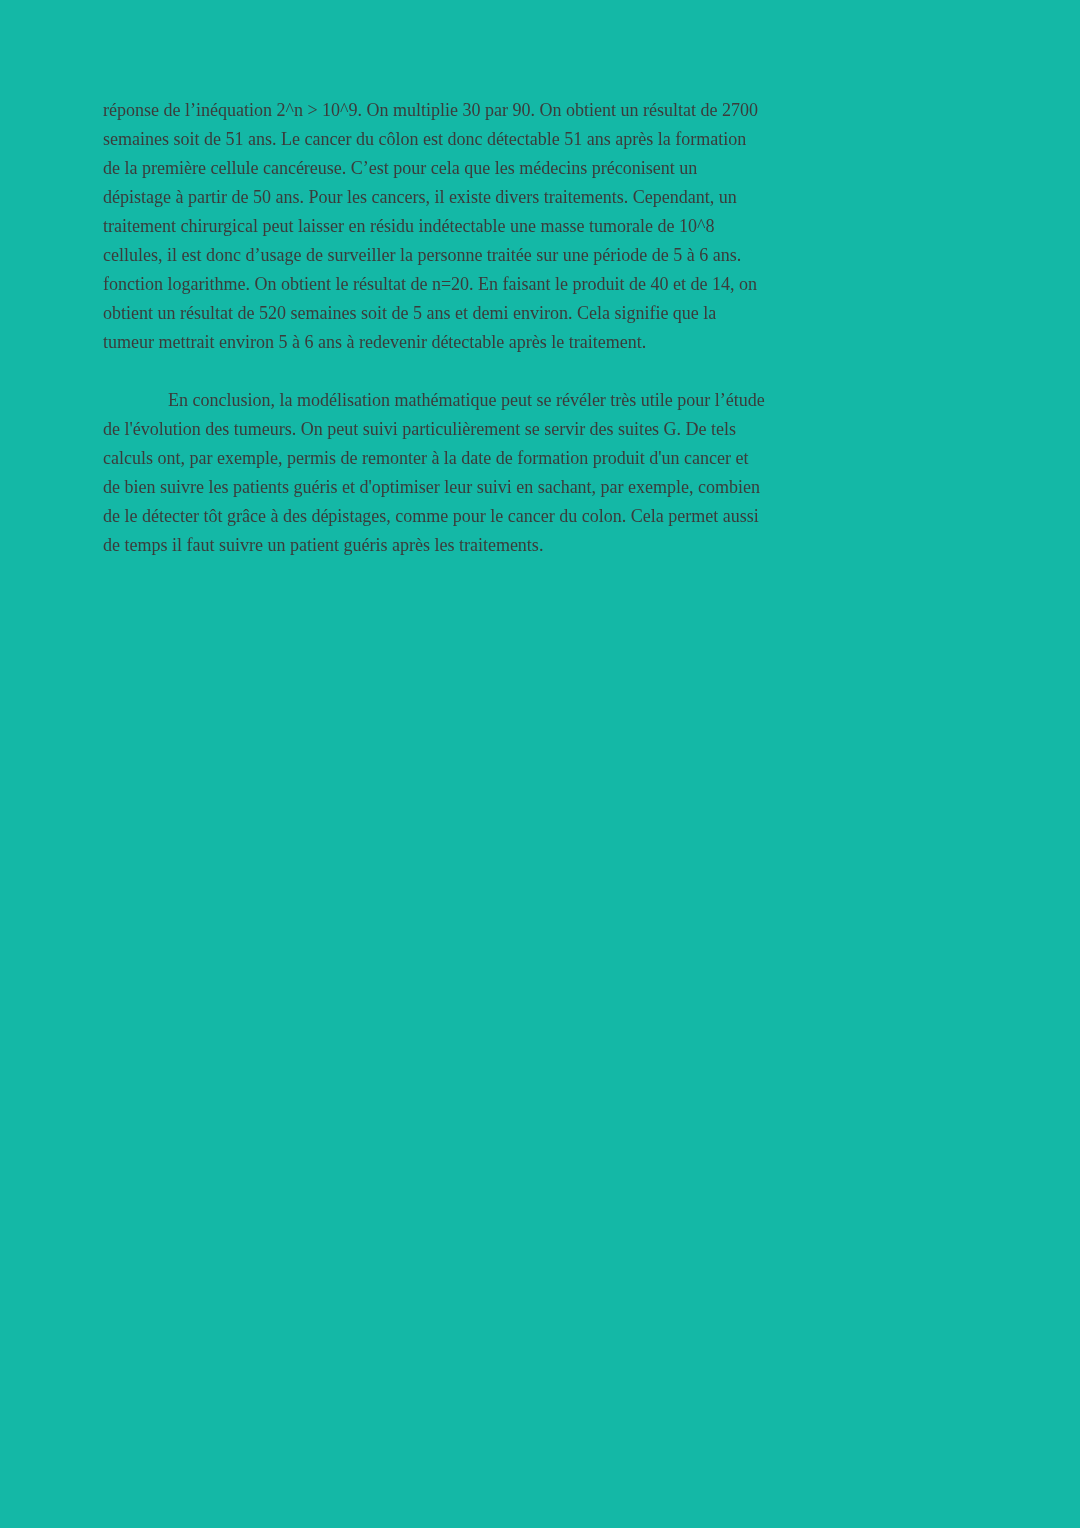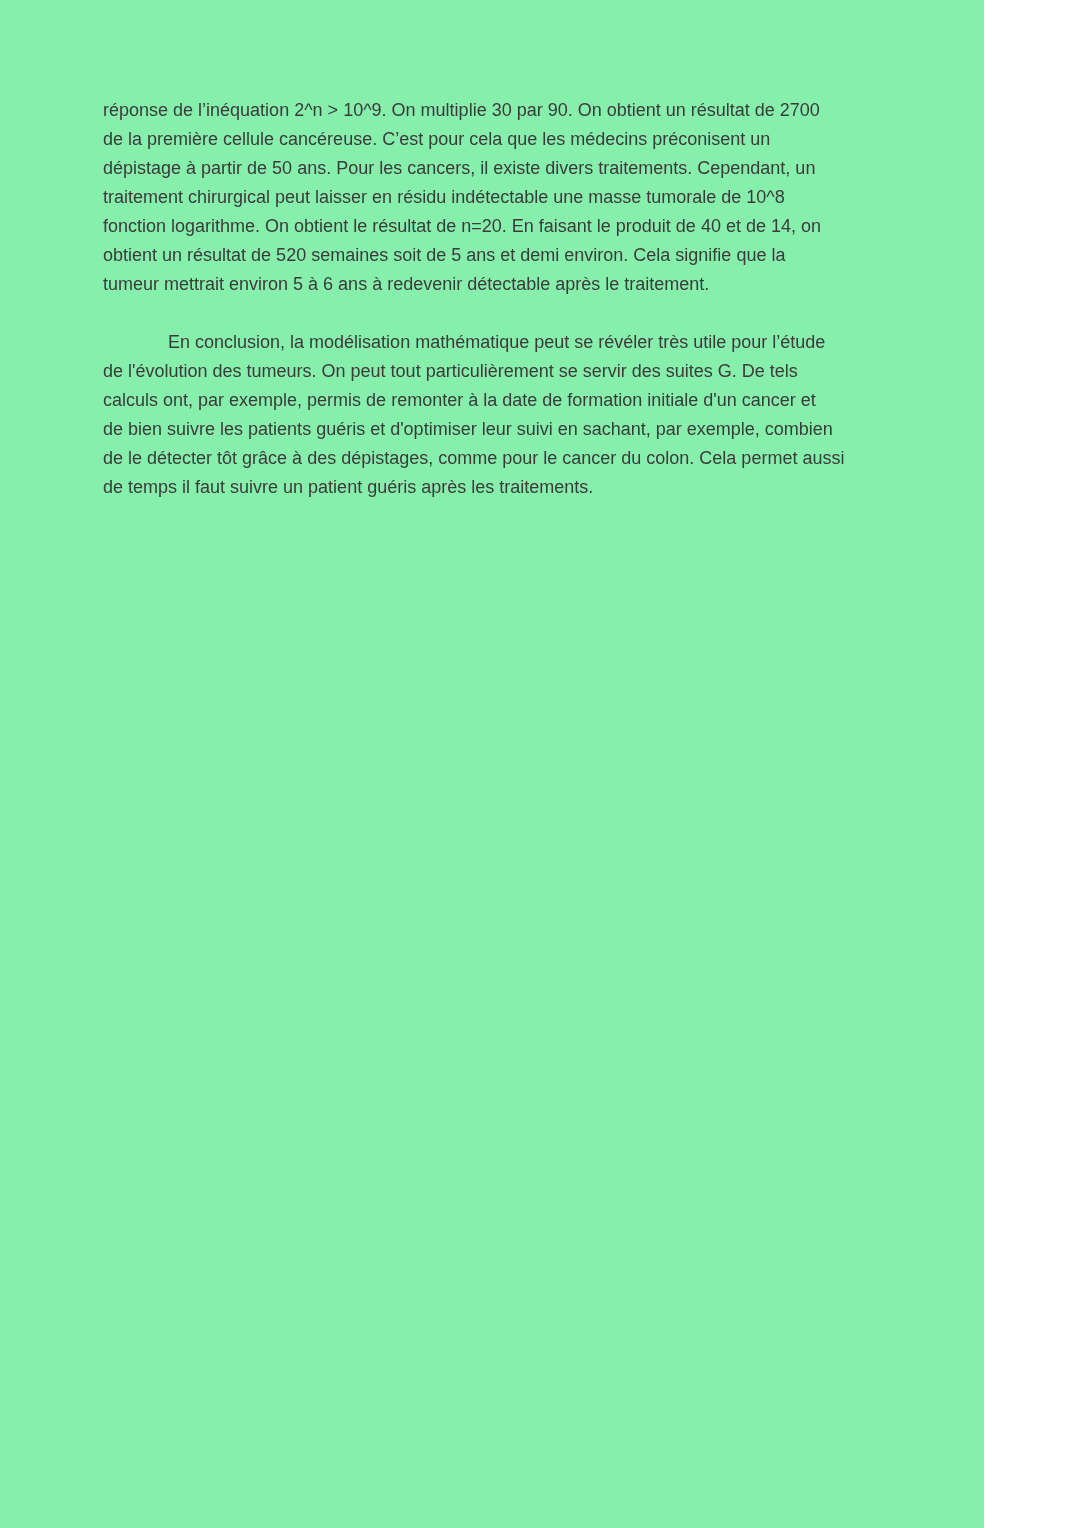--- a/index.html
+++ b/index.html
@@ -8,24 +8,25 @@
     background: #ffffff;
   }
   body {
     width: 1080px;
     height: 1528px;
     font-family: "Liberation Sans", sans-serif;
     color: #3b3b3b;
     overflow: hidden;
   }
   .page {
-    width: 984px;
+    width: 1080px;
     height: 1528px;
-    background: #86efac;
+    background: #14b8a6;
     box-sizing: border-box;
+    font-family: Liberation Serif, serif;
   }
   .text-block {
     padding: 96px 100px 0 103px;
   }
   .paragraph {
     margin: 0 0 29px 0;
   }
   .line {
     font-size: 18px;
     line-height: 29px;
@@ -35,29 +36,31 @@
     padding-left: 65px;
   }
 </style>
 </head>
 <body>
 
 <div class="page">
   <div class="text-block">
       <div class="paragraph">
         <div class="line">réponse de l’inéquation 2^n &gt; 10^9. On multiplie 30 par 90. On obtient un résultat de 2700</div>
+        <div class="line">semaines soit de 51 ans. Le cancer du côlon est donc détectable 51 ans après la formation</div>
         <div class="line">de la première cellule cancéreuse. C’est pour cela que les médecins préconisent un</div>
         <div class="line">dépistage à partir de 50 ans. Pour les cancers, il existe divers traitements. Cependant, un</div>
         <div class="line">traitement chirurgical peut laisser en résidu indétectable une masse tumorale de 10^8</div>
+        <div class="line">cellules, il est donc d’usage de surveiller la personne traitée sur une période de 5 à 6 ans.</div>
         <div class="line">fonction logarithme. On obtient le résultat de n=20. En faisant le produit de 40 et de 14, on</div>
         <div class="line">obtient un résultat de 520 semaines soit de 5 ans et demi environ. Cela signifie que la</div>
         <div class="line">tumeur mettrait environ 5 à 6 ans à redevenir détectable après le traitement.</div>
       </div>
       <div class="paragraph">
         <div class="line indent">En conclusion, la modélisation mathématique peut se révéler très utile pour l’étude</div>
-        <div class="line">de l'évolution des tumeurs. On peut tout particulièrement se servir des suites G. De tels</div>
-        <div class="line">calculs ont, par exemple, permis de remonter à la date de formation initiale d'un cancer et</div>
+        <div class="line">de l'évolution des tumeurs. On peut suivi particulièrement se servir des suites G. De tels</div>
+        <div class="line">calculs ont, par exemple, permis de remonter à la date de formation produit d'un cancer et</div>
         <div class="line">de bien suivre les patients guéris et d'optimiser leur suivi en sachant, par exemple, combien</div>
         <div class="line">de le détecter tôt grâce à des dépistages, comme pour le cancer du colon. Cela permet aussi</div>
         <div class="line">de temps il faut suivre un patient guéris après les traitements.</div>
       </div>
     </div>
 </div>
 
 </body></html>

